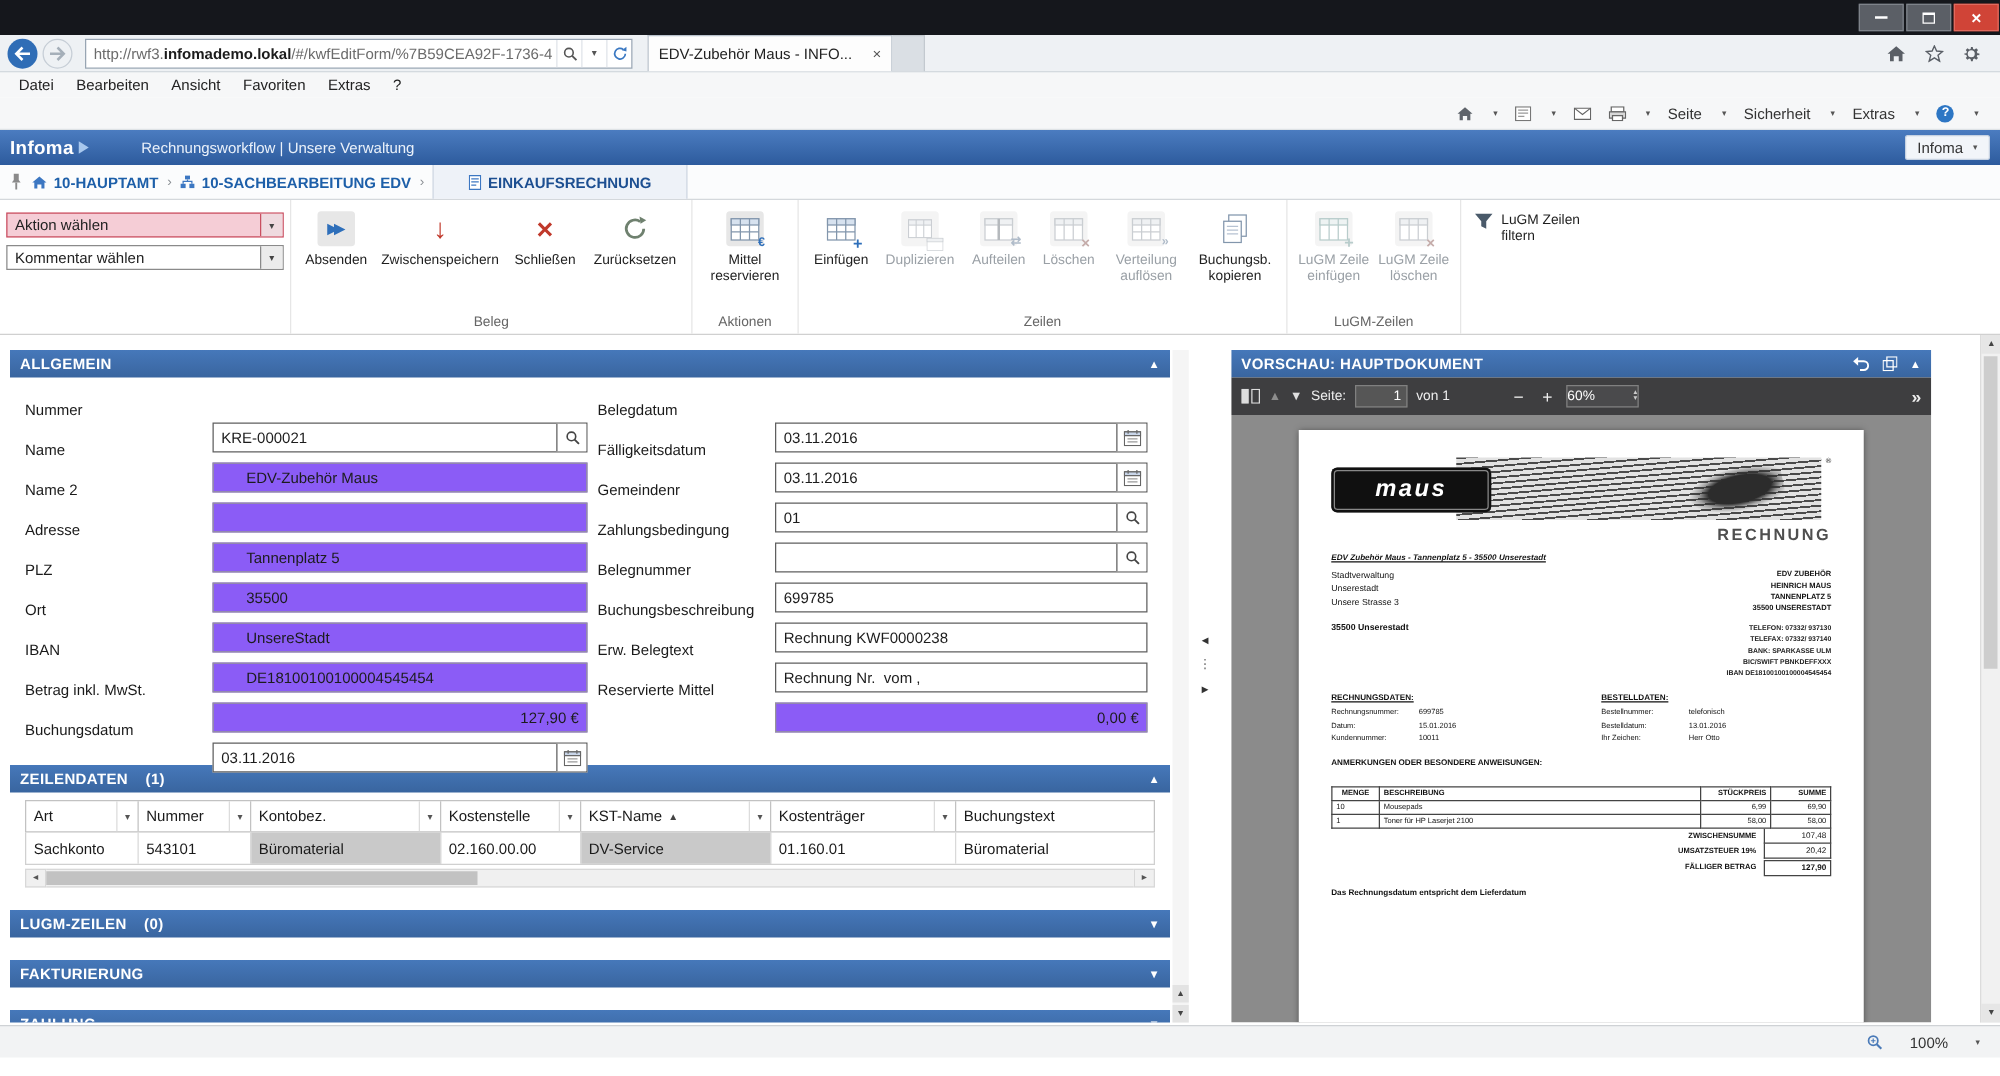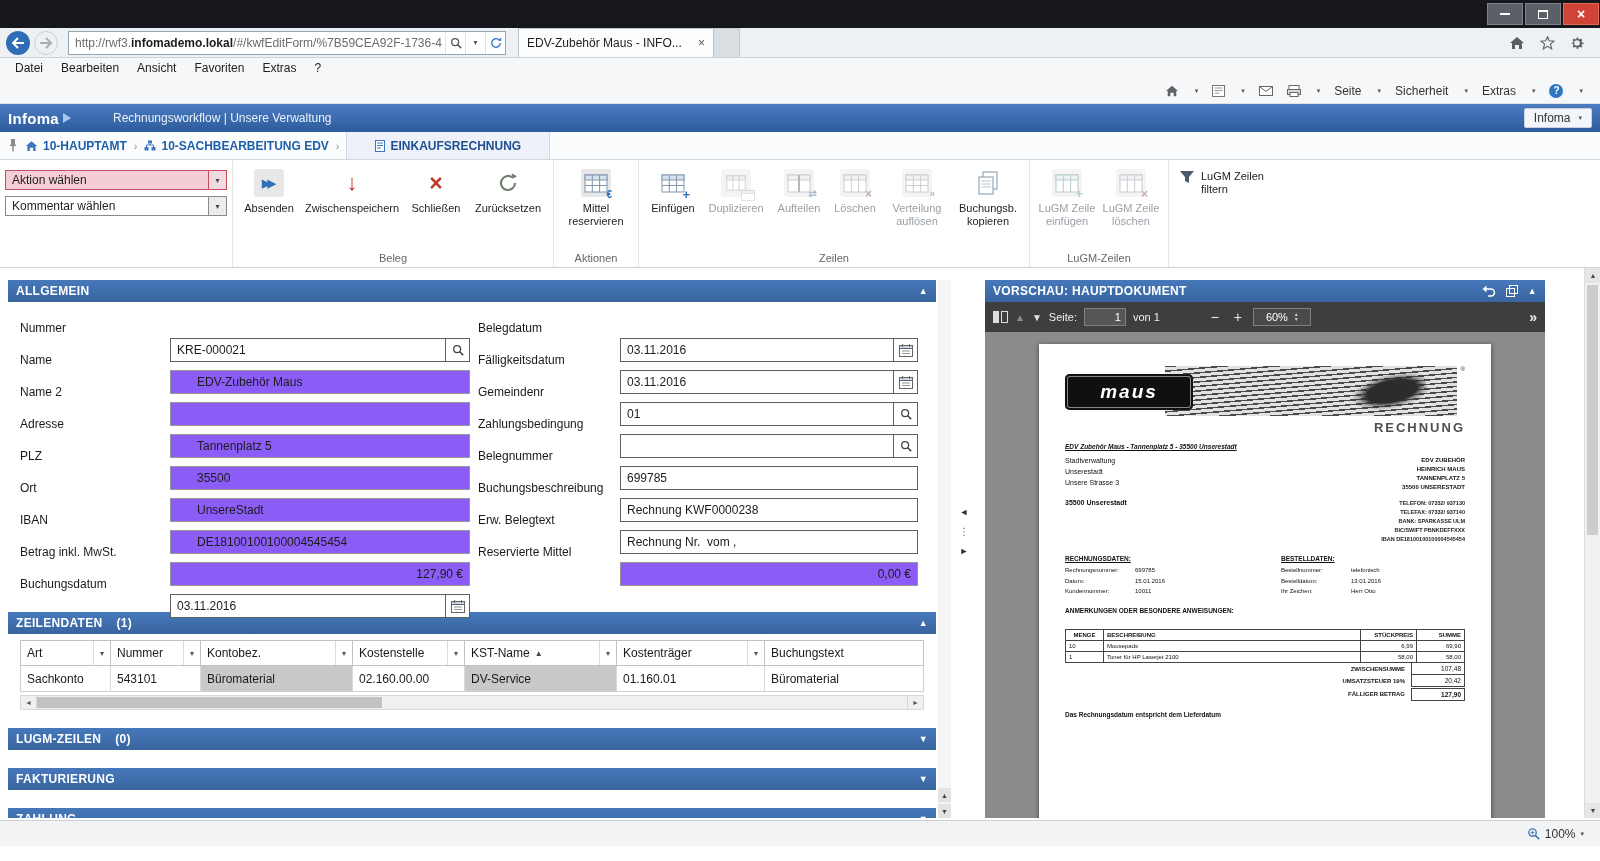--- a/index.html
+++ b/index.html
@@ -113,21 +113,21 @@
 .vs-thumb{position:absolute;left:2px;top:17px;width:11px;height:250px;background:#cdcdcd;cursor:pointer;}
 
 .previewpanel{position:absolute;left:985px;top:12px;width:560px;height:538px;overflow:hidden;}
 .pvhead-icons{margin-left:auto;display:flex;align-items:center;gap:10px;}
 .pvtoolbar{height:30px;background:#3e3e40;display:flex;align-items:center;padding:0 8px;gap:7px;color:#eee;}
 .tblbl{font-size:11px;color:#eee;}
 .tbup{font-size:10px;color:#8d8d8d;cursor:default;}
 .tbdown{font-size:10px;color:#e0e0e0;cursor:pointer;}
 .pageinput{width:42px;height:18px;background:#565656;border:1px solid #808080;color:#fff;font-size:11px;text-align:right;padding-right:4px;font-family:inherit;outline:none;}
 .tbbtn{font-size:14px;color:#eee;width:16px;text-align:center;cursor:pointer;line-height:1;}
-.zoombox{width:58px;height:18px;border:1px solid #808080;background:#4a4a4c;display:flex;align-items:center;padding:0 12px;font-size:11px;color:#fff;cursor:pointer;}
+.zoombox{width:58px;height:18px;border:1px solid #808080;background:#4a4a4c;display:flex;align-items:center;padding:0 0;font-size:11px;color:#fff;cursor:pointer;}
 .spin{margin-left:auto;display:flex;flex-direction:column;font-size:6px;line-height:5px;color:#ccc;}
 .tbchev{margin-left:auto;font-size:14px;color:#eee;font-weight:bold;cursor:pointer;}
 .pvdoc{position:absolute;left:0;top:52px;right:0;bottom:0;background:#8b8b8b;overflow:hidden;}
 .page{width:452px;margin:12px auto 0;background:#fff;height:486px;box-shadow:0 1px 5px rgba(0,0,0,.5);padding:22px 26px 0;position:relative;}
 .inv-logo-row{position:relative;height:54px;}
 .inv-stripes{position:absolute;right:8px;top:0;width:292px;height:50px;background:repeating-linear-gradient(175deg,#4a4a4a 0 1.5px,#e2e2e2 1.5px 4.5px);}
 .inv-blob{position:absolute;right:30px;top:8px;width:78px;height:36px;background:radial-gradient(ellipse at 55% 50%,#2c2c2c 0 42%,rgba(44,44,44,.35) 55%,transparent 68%);transform:rotate(-12deg);}
 .inv-reg{position:absolute;right:0;top:0;font-size:6px;color:#222;}
 .inv-brandbox{position:absolute;left:0;top:8px;width:128px;height:36px;background:#101010;border-radius:5px;display:flex;align-items:center;justify-content:center;box-shadow:inset 0 0 0 2px #101010, inset 0 0 0 3px #888;}
 .inv-brand{color:#fff;font-style:italic;font-weight:bold;font-size:19px;letter-spacing:2px;}
@@ -151,21 +151,21 @@
 .inv-table th,.inv-table td{border:1px solid #444;font-size:6px;padding:2px 3px;color:#111;}
 .inv-table th{font-weight:bold;}
 .td-r{text-align:right;}
 .inv-trow{display:flex;justify-content:flex-end;align-items:stretch;}
 .inv-tlabel{font-size:6px;font-weight:bold;display:flex;align-items:center;padding-right:6px;color:#111;}
 .inv-tval{width:54px;border:1px solid #444;border-top:none;font-size:6.5px;text-align:right;padding:2px 3px;color:#111;}
 .inv-trow.final .inv-tval{font-weight:bold;border-top:1px solid #444;margin-top:1px;}
 .inv-footer{font-size:6.5px;font-weight:bold;margin-top:10px;color:#111;}
 
 .statusbar{position:absolute;left:0;top:820px;width:1600px;height:26px;background:#f2f3f4;border-top:1px solid #cfd2d5;display:flex;align-items:center;}
-.status-zoom{margin-left:auto;display:flex;align-items:center;gap:5px;padding-right:16px;font-size:12px;color:#333;cursor:pointer;}
+.status-zoom{margin-left:auto;display:flex;align-items:center;gap:22px;padding-right:16px;font-size:12px;color:#333;cursor:pointer;}
 </style>
 </head>
 <body>
 
 <div class="screen">
 
   <div class="titlebar">
     <span class="winbtn">
         <span class="minline"></span>
       </span>

